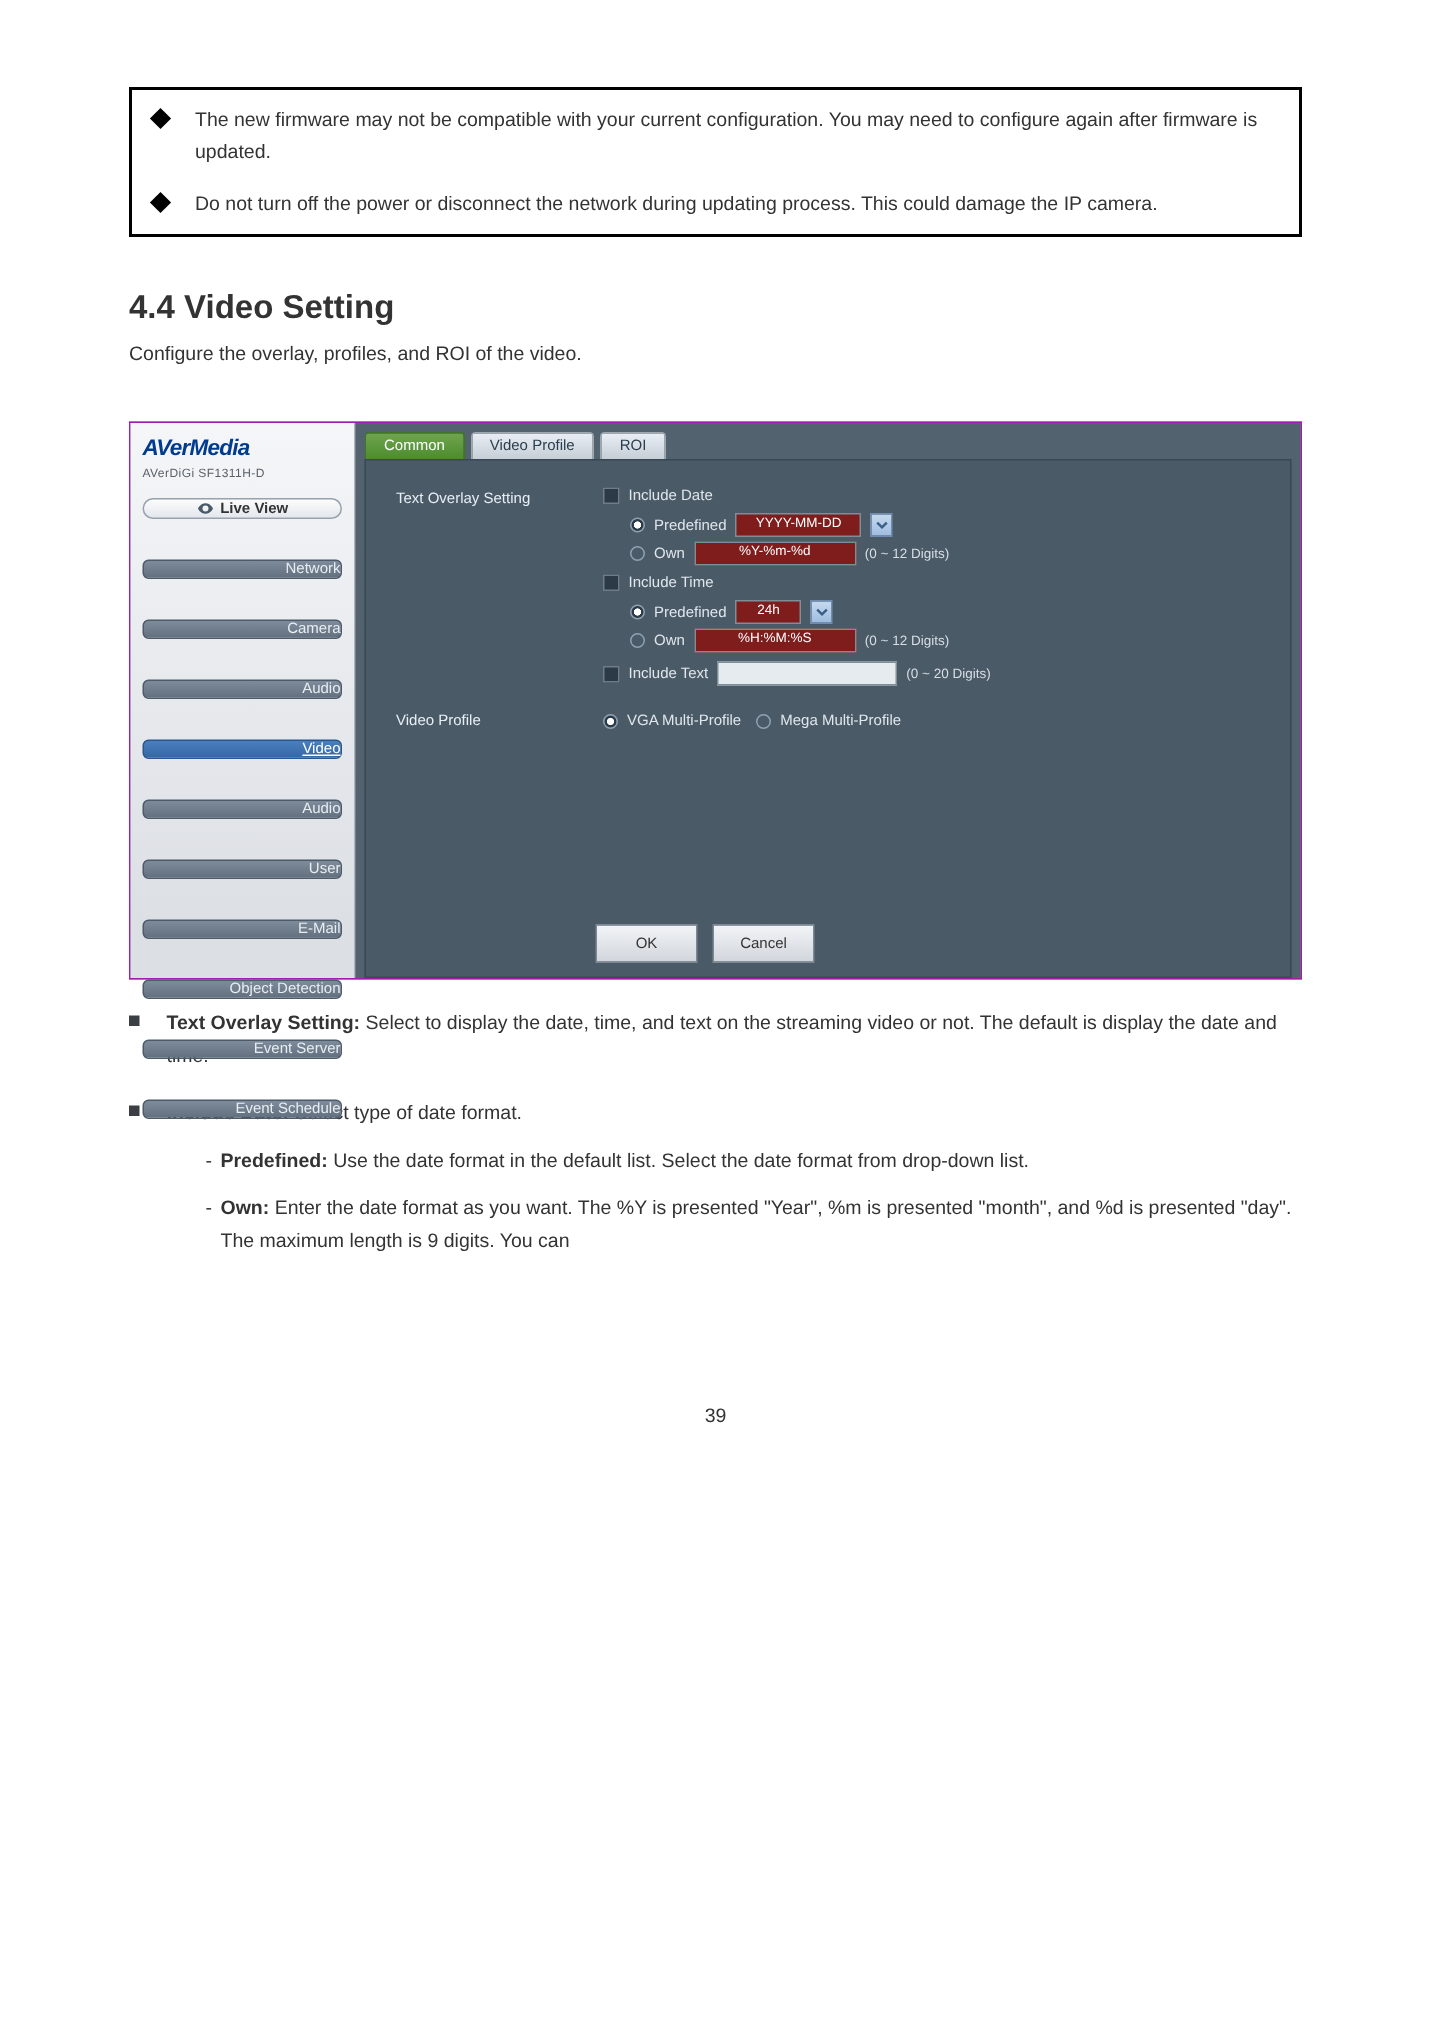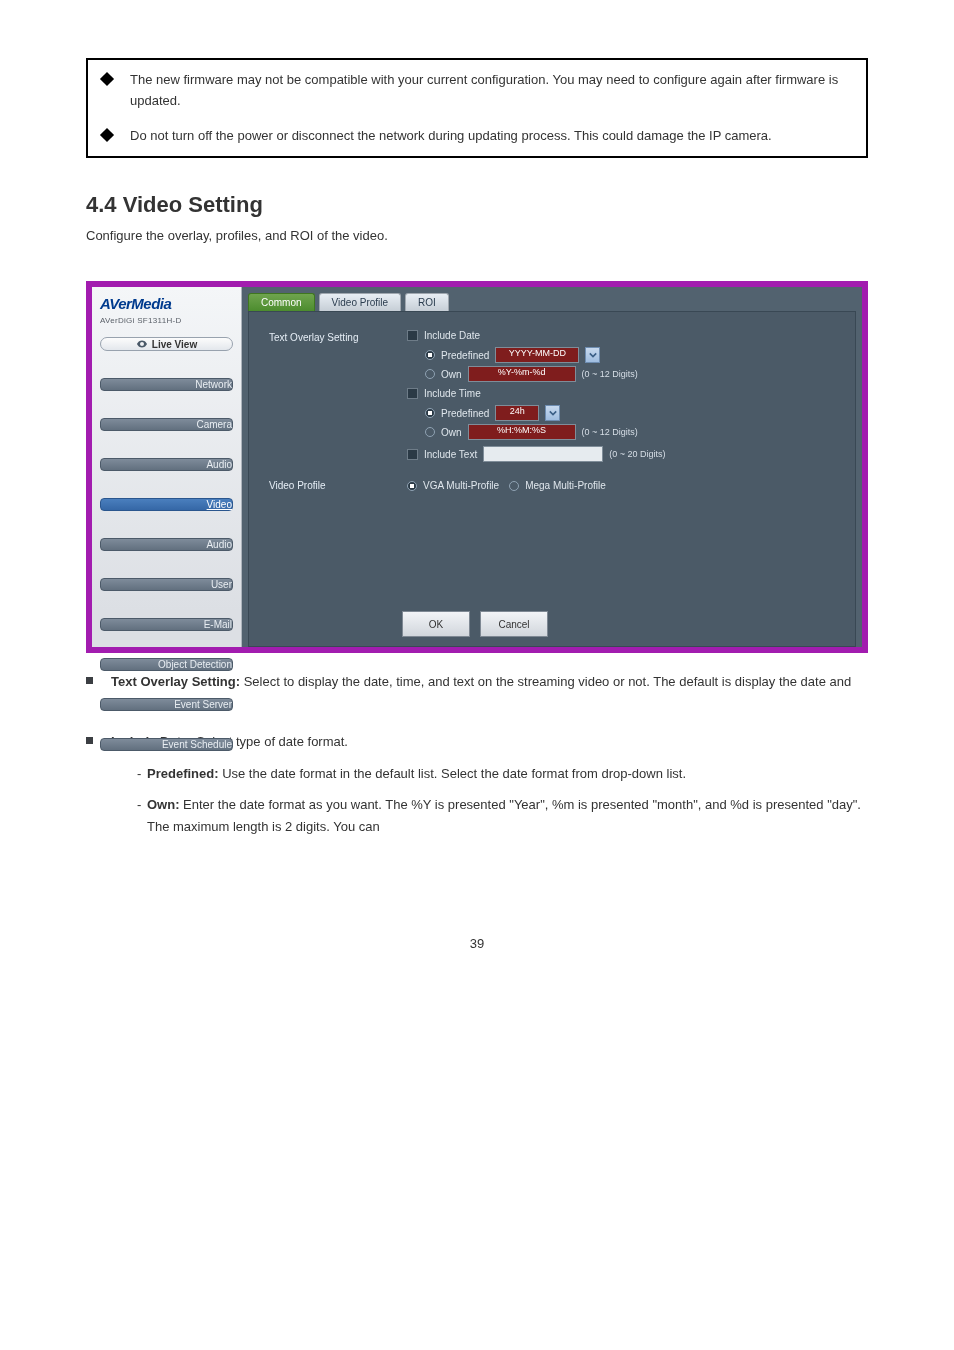--- a/index.html
+++ b/index.html
@@ -31,21 +31,21 @@
   }
   .section-desc {
     margin: 0 86px;
     font-size: 13px;
     line-height: 1.6;
   }
 
   
   .screenshot-wrap {
     margin: 34px 86px 0 86px;
-    border: 6px solid #a21caf;
+    border: 1px solid #a21caf;
     background: #848a91;
     display: flex;
     height: 372px;
     position: relative;
   }
   .sidebar {
     width: 150px;
     background: linear-gradient(#f4f6f8,#dcdfe4 90%);
     border-right: 1px solid #aeb5bd;
     padding: 8px 8px 6px 8px;
@@ -338,20 +338,20 @@
     <div class="sq"></div>
     <div class="sq-text">
       <b>Include Date:</b><span> Select type of date format.</span>
       <div class="nested-hyphen">
         <div class="hy-row">
           <div class="dash">-</div>
           <div class="txt"><b>Predefined:</b><span> Use the date format in the default list. Select the date format from drop-down list.</span></div>
         </div>
         <div class="hy-row">
           <div class="dash">-</div>
-          <div class="txt"><b>Own:</b><span> Enter the date format as you want. The %Y is presented "Year", %m is presented "month", and %d is presented "day". The maximum length is 2 digits. You can</span></div>
+          <div class="txt"><b>Own:</b><span> Enter the date format as you want. The %Y is presented "Year", %m is presented "month", and %d is presented "day". The maximum length is 9 digits. You can</span></div>
         </div>
       </div>
     </div>
   </div>
 </div>
 
 <div class="footer">39</div>
 
 </body></html>

